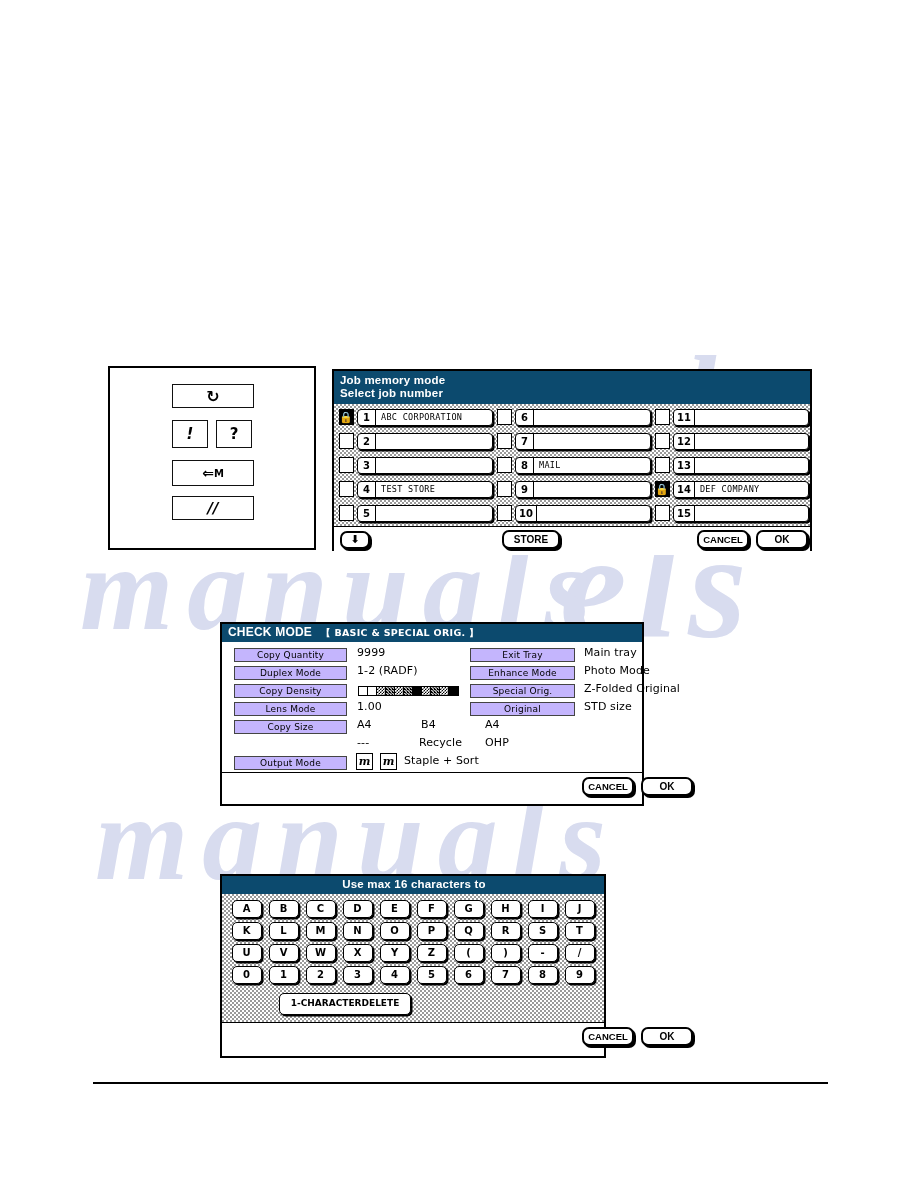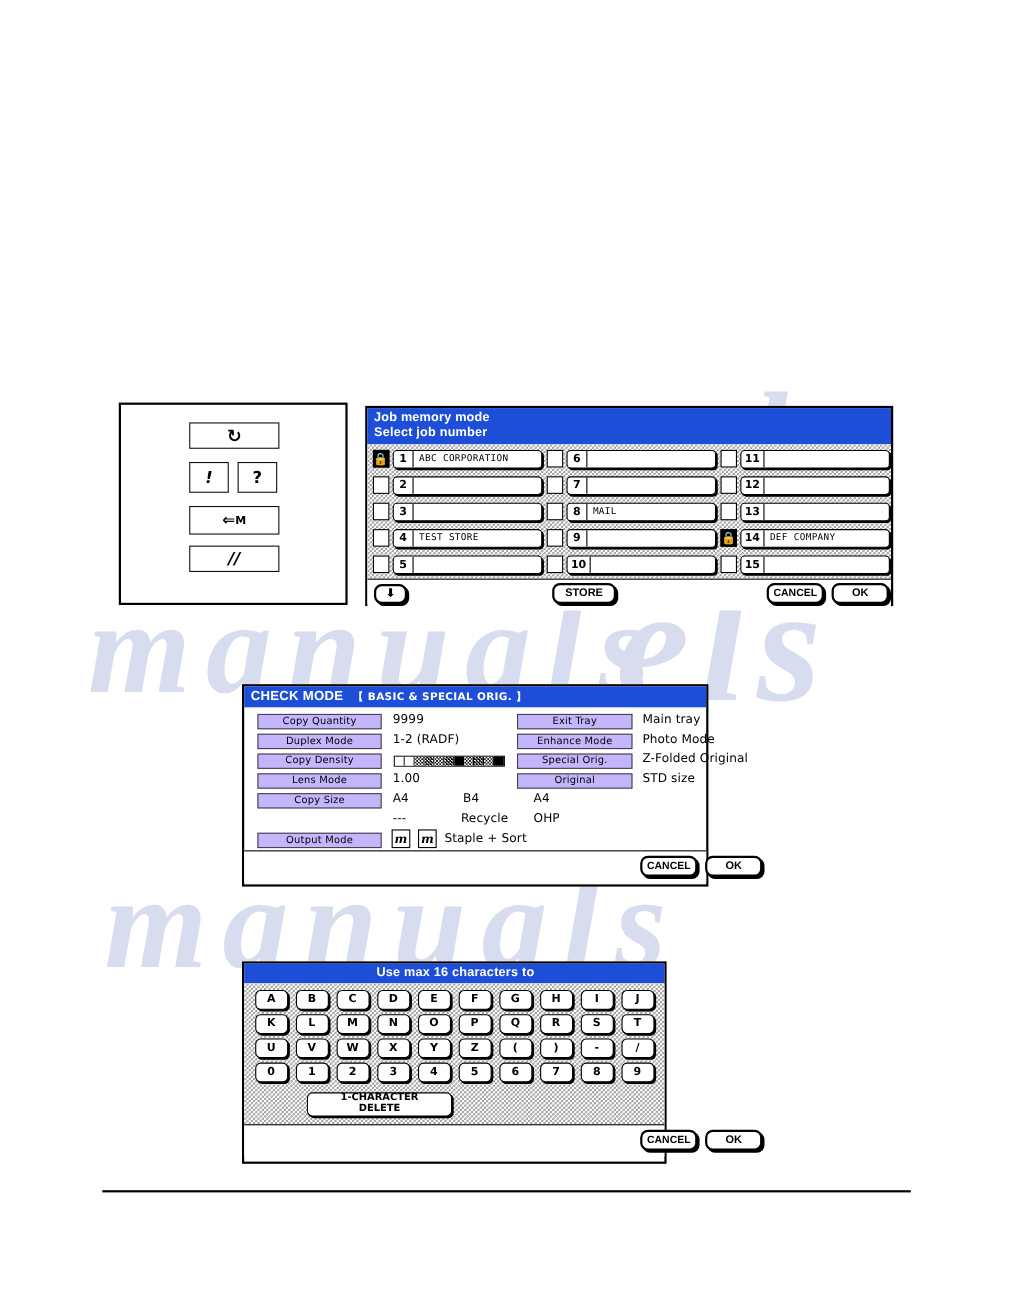--- a/index.html
+++ b/index.html
@@ -33,21 +33,21 @@
   #wm-d { left: 620px; top: 330px; font-size: 120px; letter-spacing: 10px; }
 
   
   .panel {
     position: absolute;
     background: #ffffff;
     border: 2px solid #000;
     box-sizing: border-box;
   }
   .panel-title {
-    background: #1d4ed8;
+    background: #0c4a6e;
     color: #fff;
     font-weight: bold;
     line-height: 1.12;
     letter-spacing: .2px;
   }
   
   .dither {
     background-color: #ffffff;
     background-image:
       linear-gradient(45deg, #9a9a9a 25%, transparent 25%, transparent 75%, #9a9a9a 75%),
@@ -254,21 +254,21 @@
   }
   #kb-delete {
     position: absolute;
     left: 57px; top: 99px;
     width: 132px; height: 22px;
     background: #fff;
     border: 1.5px solid #000;
     border-radius: 5px;
     box-shadow: 1.5px 1.5px 0 #000;
     box-sizing: border-box;
-    display: flex; flex-direction: column;
+    display: flex; flex-direction: row;
     align-items: center; justify-content: center;
     font-size: 9px; font-weight: bold; line-height: 1.05;
     font-family: "DejaVu Sans", sans-serif;
   }
   #kb-bottom {
     position: relative; height: 28px;
     border-top: 1px solid #000; background: #fff;
   }
   #kb-cancel { position: absolute; left: 360px; top: 4px; width: 52px; height: 19px; font-size: 9.5px; }
   #kb-ok     { position: absolute; left: 419px; top: 4px; width: 52px; height: 19px; font-size: 10px; }

